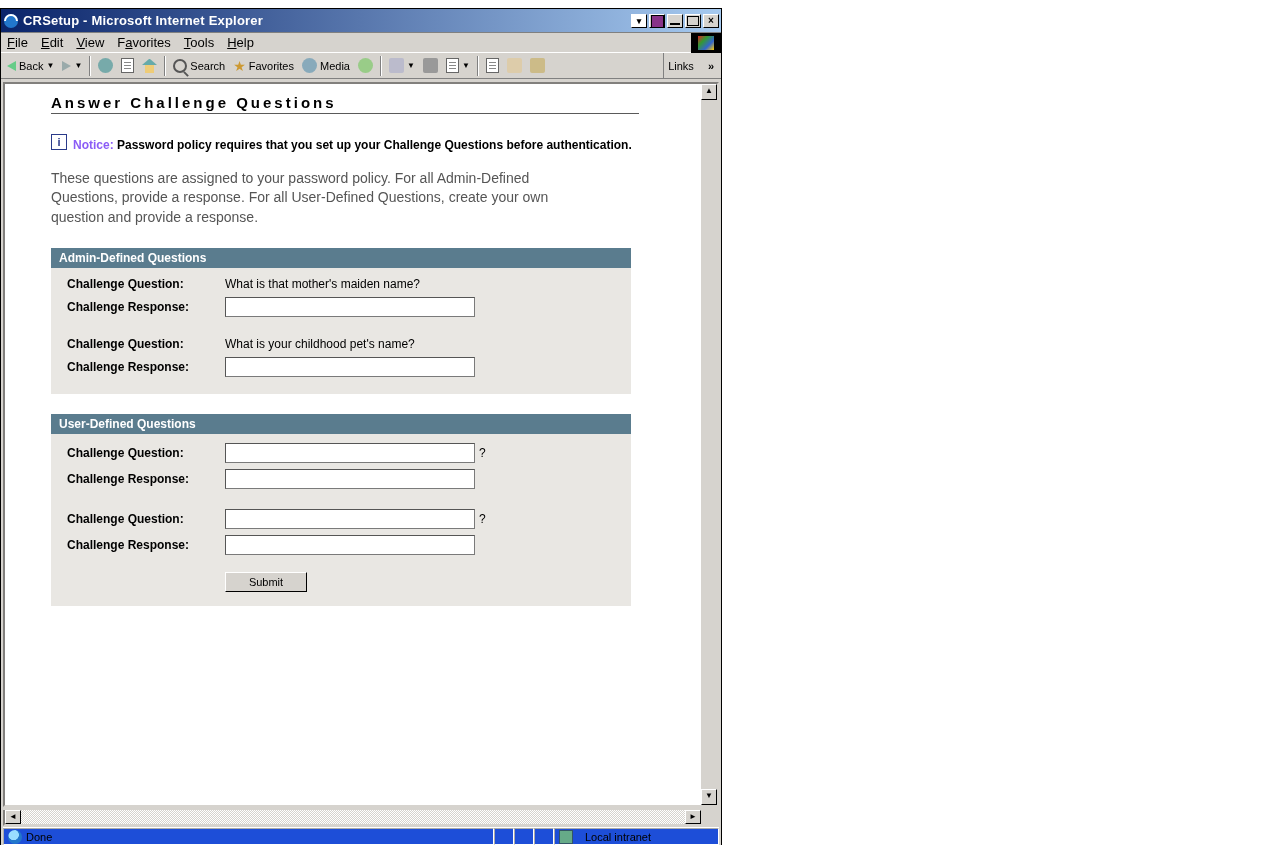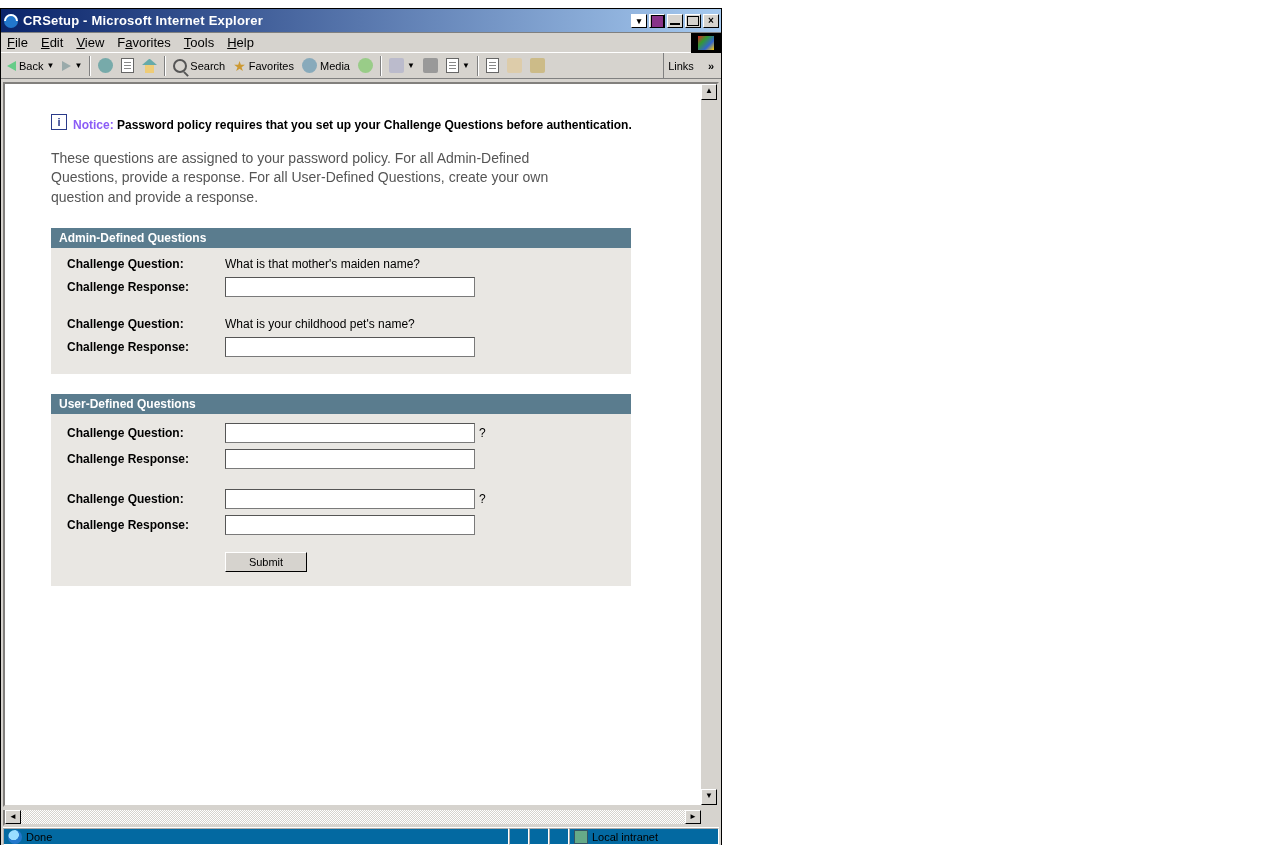--- a/index.html
+++ b/index.html
@@ -52,21 +52,21 @@
   .scroll-v { position:absolute; right:0; top:0; bottom:0; width:16px; background:#d6d3ce; display:flex; flex-direction:column; justify-content:space-between;}
   .sbtn { height:16px; background:#d6d3ce; border:1px solid #000; border-top-color:#fff; border-left-color:#fff; font-size:8px; text-align:center; line-height:12px; cursor:pointer;}
 
   
   .scroll-h { position:absolute; left:2px; right:2px; bottom:21px; height:16px; background:#ffffff; border-left:2px inset #d6d3ce; border-right:2px inset #d6d3ce; border-bottom:2px inset #d6d3ce; display:flex;}
   .scroll-h .sbtn { width:16px; height:100%; }
   .scroll-h .track { flex:1; background:repeating-conic-gradient(#d6d3ce 0% 25%, #fff 0% 50%) 50% / 2px 2px; margin:0;}
   .scroll-corner { width:16px; height:100%; background:#d6d3ce;}
 
   
-  .statusbar { position:absolute; left:2px; right:2px; bottom:2px; height:18px; background:#0369a1; display:flex; align-items:center; font-size:11px; border-top:1px solid #fff;}
+  .statusbar { position:absolute; left:2px; right:2px; bottom:2px; height:18px; background:#1d4ed8; display:flex; align-items:center; font-size:11px; border-top:1px solid #fff;}
   .statusbar .cell { height:100%; border:1px inset #fff; padding:0 4px; display:flex; align-items:center;}
   .statusbar .main { flex:1; gap:4px;}
   .statusbar .small { width:20px;}
   .zone-ico { width:14px; height:14px; display:inline-block; background:#6a8; border:1px solid #356;}
   .earth-ico { width:14px;height:14px;border-radius:50%;background:radial-gradient(circle at 40% 35%, #9df 0 40%, #27c 45% 100%);display:inline-block;}
 
   
   .page { padding:10px 30px 0 46px; font-family: Verdana, Arial, sans-serif; color:#000;}
   .page-title { font-size:15px; font-weight:bold; letter-spacing:3px; border-bottom:1px solid #5a5a5a; padding-bottom:2px; width:588px;}
   .notice-row { margin-top:20px; display:flex; gap:6px; align-items:flex-start;}
@@ -185,20 +185,21 @@
     </span>
   </div>
 
   <div class="viewport">
     <div class="scroll-v">
       <div class="sbtn">▲</div>
       <div class="sbtn">▼</div>
     </div>
 
     <div class="page">
+      <div class="page-title">Answer Challenge Questions</div>
 
       <div class="notice-row">
         <span class="info-ico">i</span>
         <span class="notice-text">
           <span class="lbl">Notice:</span>
           <span>Password policy requires that you set up your Challenge Questions before authentication.</span>
         </span>
       </div>
 
       <div class="desc">These questions are assigned to your password policy. For all Admin-Defined Questions, provide a response. For all User-Defined Questions, create your own question and provide a response.</div>
@@ -265,19 +266,19 @@
   </div>
 
   <div class="statusbar">
     <div class="cell main">
       <span class="earth-ico"></span>
       <span>Done</span>
     </div>
     <div class="cell small"></div>
     <div class="cell small"></div>
     <div class="cell small"></div>
-    <div class="cell" style="width:150px; gap:4px;">
+    <div class="cell" style="width:165px; gap:12px;">
       <span class="zone-ico"></span>
       <span>Local intranet</span>
     </div>
   </div>
 
 </div>
 
 </body></html>

